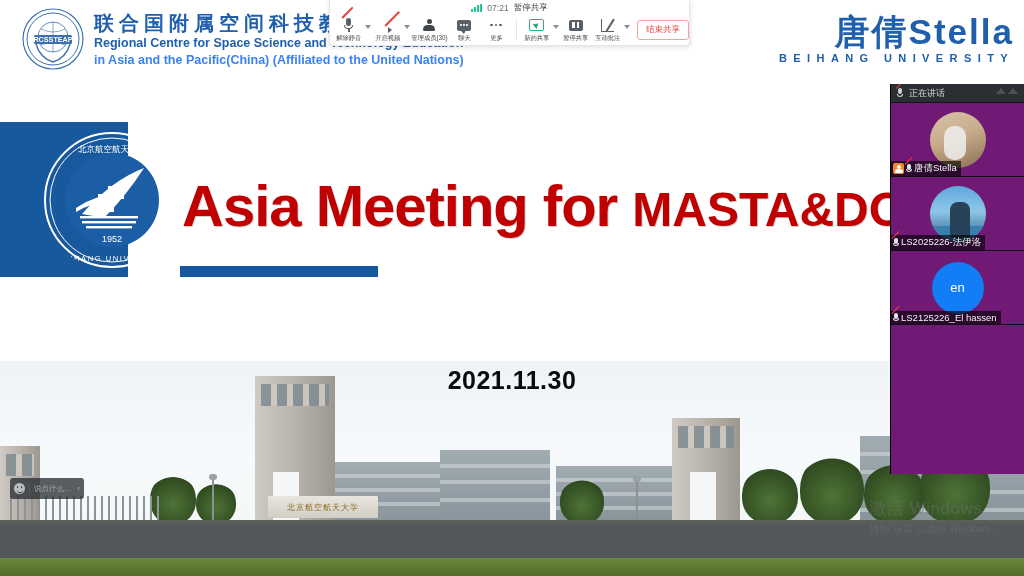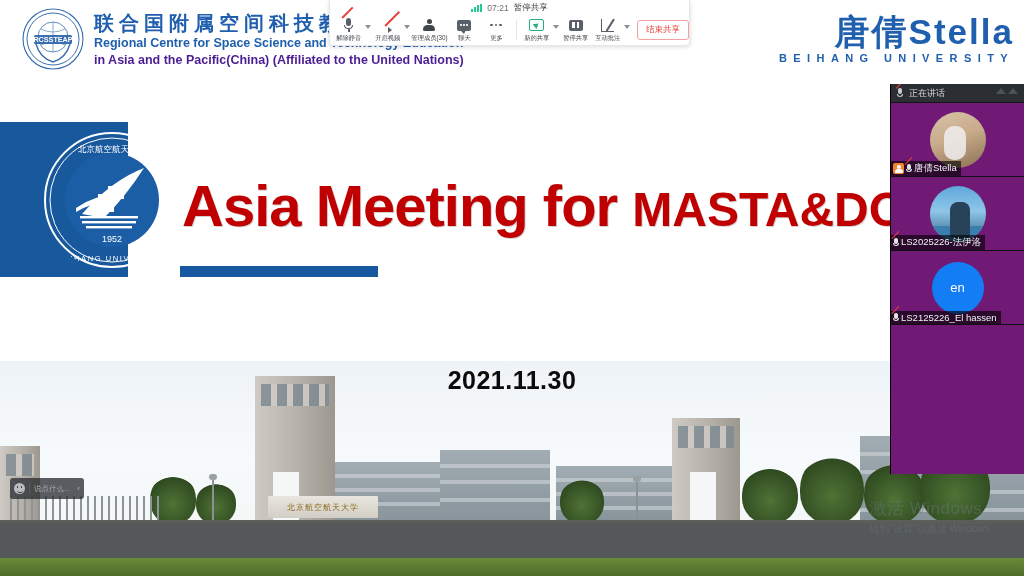--- a/index.html
+++ b/index.html
@@ -72,21 +72,21 @@
     position:absolute; left:0; right:0; top:366px; text-align:center;
     font-size:25px; font-weight:bold; color:#0b0b0b; letter-spacing:.5px;
   }
 
   
   .hdr-left { position:absolute; left:22px; top:8px; display:flex; align-items:center; gap:10px; }
   .un-seal { width:62px; height:62px; border-radius:50%; position:relative; flex:0 0 auto; }
   .hdr-text { padding-top:2px; }
   .hdr-cn { font-size:20px; color:#1f5fae; letter-spacing:5px; font-weight:bold; line-height:1.15; white-space:nowrap; }
   .hdr-en1 { font-size:12.5px; color:#1f5fae; font-weight:bold; line-height:1.35; white-space:nowrap; }
-  .hdr-en2 { font-size:12.5px; color:#4c1d95; font-weight:bold; line-height:1.35; white-space:nowrap; }
+  .hdr-en2 { font-size:12.5px; color:#3b82f6; font-weight:bold; line-height:1.35; white-space:nowrap; }
 
   .hdr-right { position:absolute; right:10px; top:14px; text-align:right; }
   .buaa-cn { font-size:35px; font-weight:bold; color:#1f5fae; letter-spacing:2px; line-height:1; white-space:nowrap; }
   .buaa-en { font-size:11px; color:#1f5fae; letter-spacing:6.4px; font-weight:bold; margin-top:3px; white-space:nowrap; }
 
   
   #toolbar {
     position:absolute; left:329px; top:0; width:361px; height:46px;
     background:#ffffff; border:1px solid #e4e6eb; border-top:none;
     border-radius:0 0 4px 4px;

